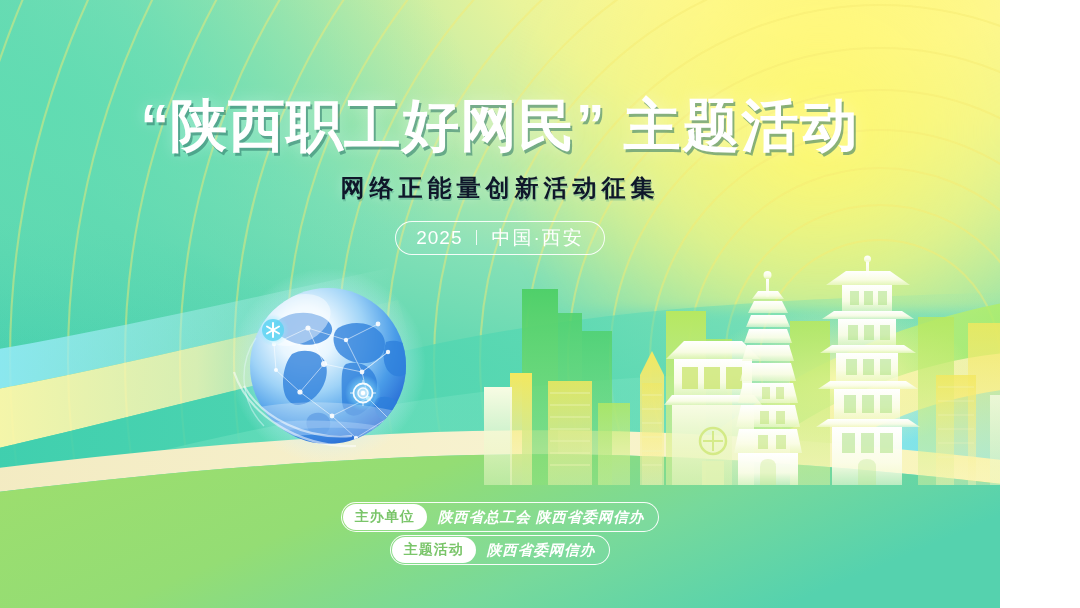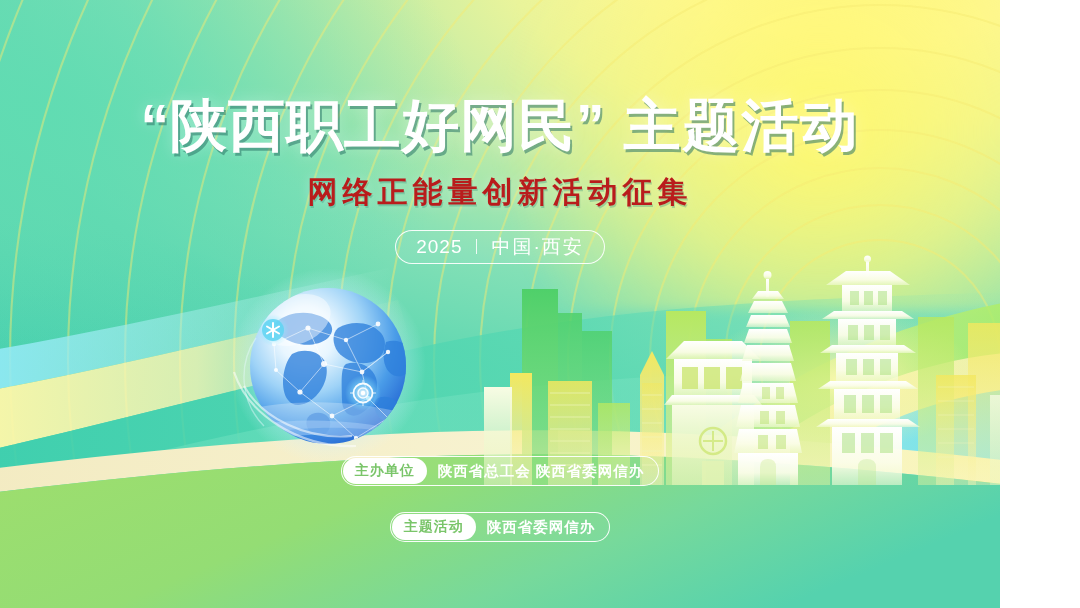--- a/index.html
+++ b/index.html
@@ -56,21 +56,21 @@
   .title-main{
     font-size:57px;line-height:1.05;font-weight:bold;color:#ffffff;
     letter-spacing:2px;
     text-shadow:2px 3px 0 rgba(44,118,104,.55), 0 0 16px rgba(255,255,255,.35);
     white-space:nowrap;
   }
   .title-main .quoted{letter-spacing:1px;}
   .title-main .plain{margin-left:18px;}
   .title-sub{
     margin-top:16px;
-    font-size:30px;font-weight:bold;color:#b91c1c;letter-spacing:5px;
+    font-size:24px;font-weight:bold;color:#0f172a;letter-spacing:5px;
     text-shadow:1px 2px 0 rgba(64,150,126,.35), 0 0 12px rgba(255,255,255,.3);
     white-space:nowrap;
   }
 
   .date-pill{
     margin:17px auto 0;
     display:inline-flex;align-items:center;gap:0;
     border:1.6px solid rgba(255,255,255,.92);
     border-radius:999px;
     padding:3px 20px;
@@ -83,33 +83,34 @@
   }
   .date-pill .loc{padding-left:14px;letter-spacing:2px;}
 
   
   .org-block{position:absolute;left:0;right:0;bottom:40px;text-align:center;}
   .org-row{
     display:inline-flex;align-items:center;
     border:1.4px solid rgba(255,255,255,.95);
     border-radius:999px;
     padding:1px 14px 1px 1px;
-    margin-bottom:26px;
+    margin-bottom:3px;
     background:rgba(255,255,255,.04);
   }
   .org-tag{
     background:#ffffff;color:#7ac56a;
     border-radius:999px;
     font-size:14px;font-weight:bold;letter-spacing:1px;
     padding:4px 12px;
     margin-right:11px;
   }
   .org-names{
     color:#ffffff;font-size:14.5px;font-weight:bold;letter-spacing:1px;
     white-space:nowrap;
+    font-style:italic;
   }
 </style>
 </head>
 <body>
 
 <div class="poster">
 
   <div class="bg-base"></div>
   <div class="bg-left-wash"></div>
   <div class="bg-glow-tr"></div>

